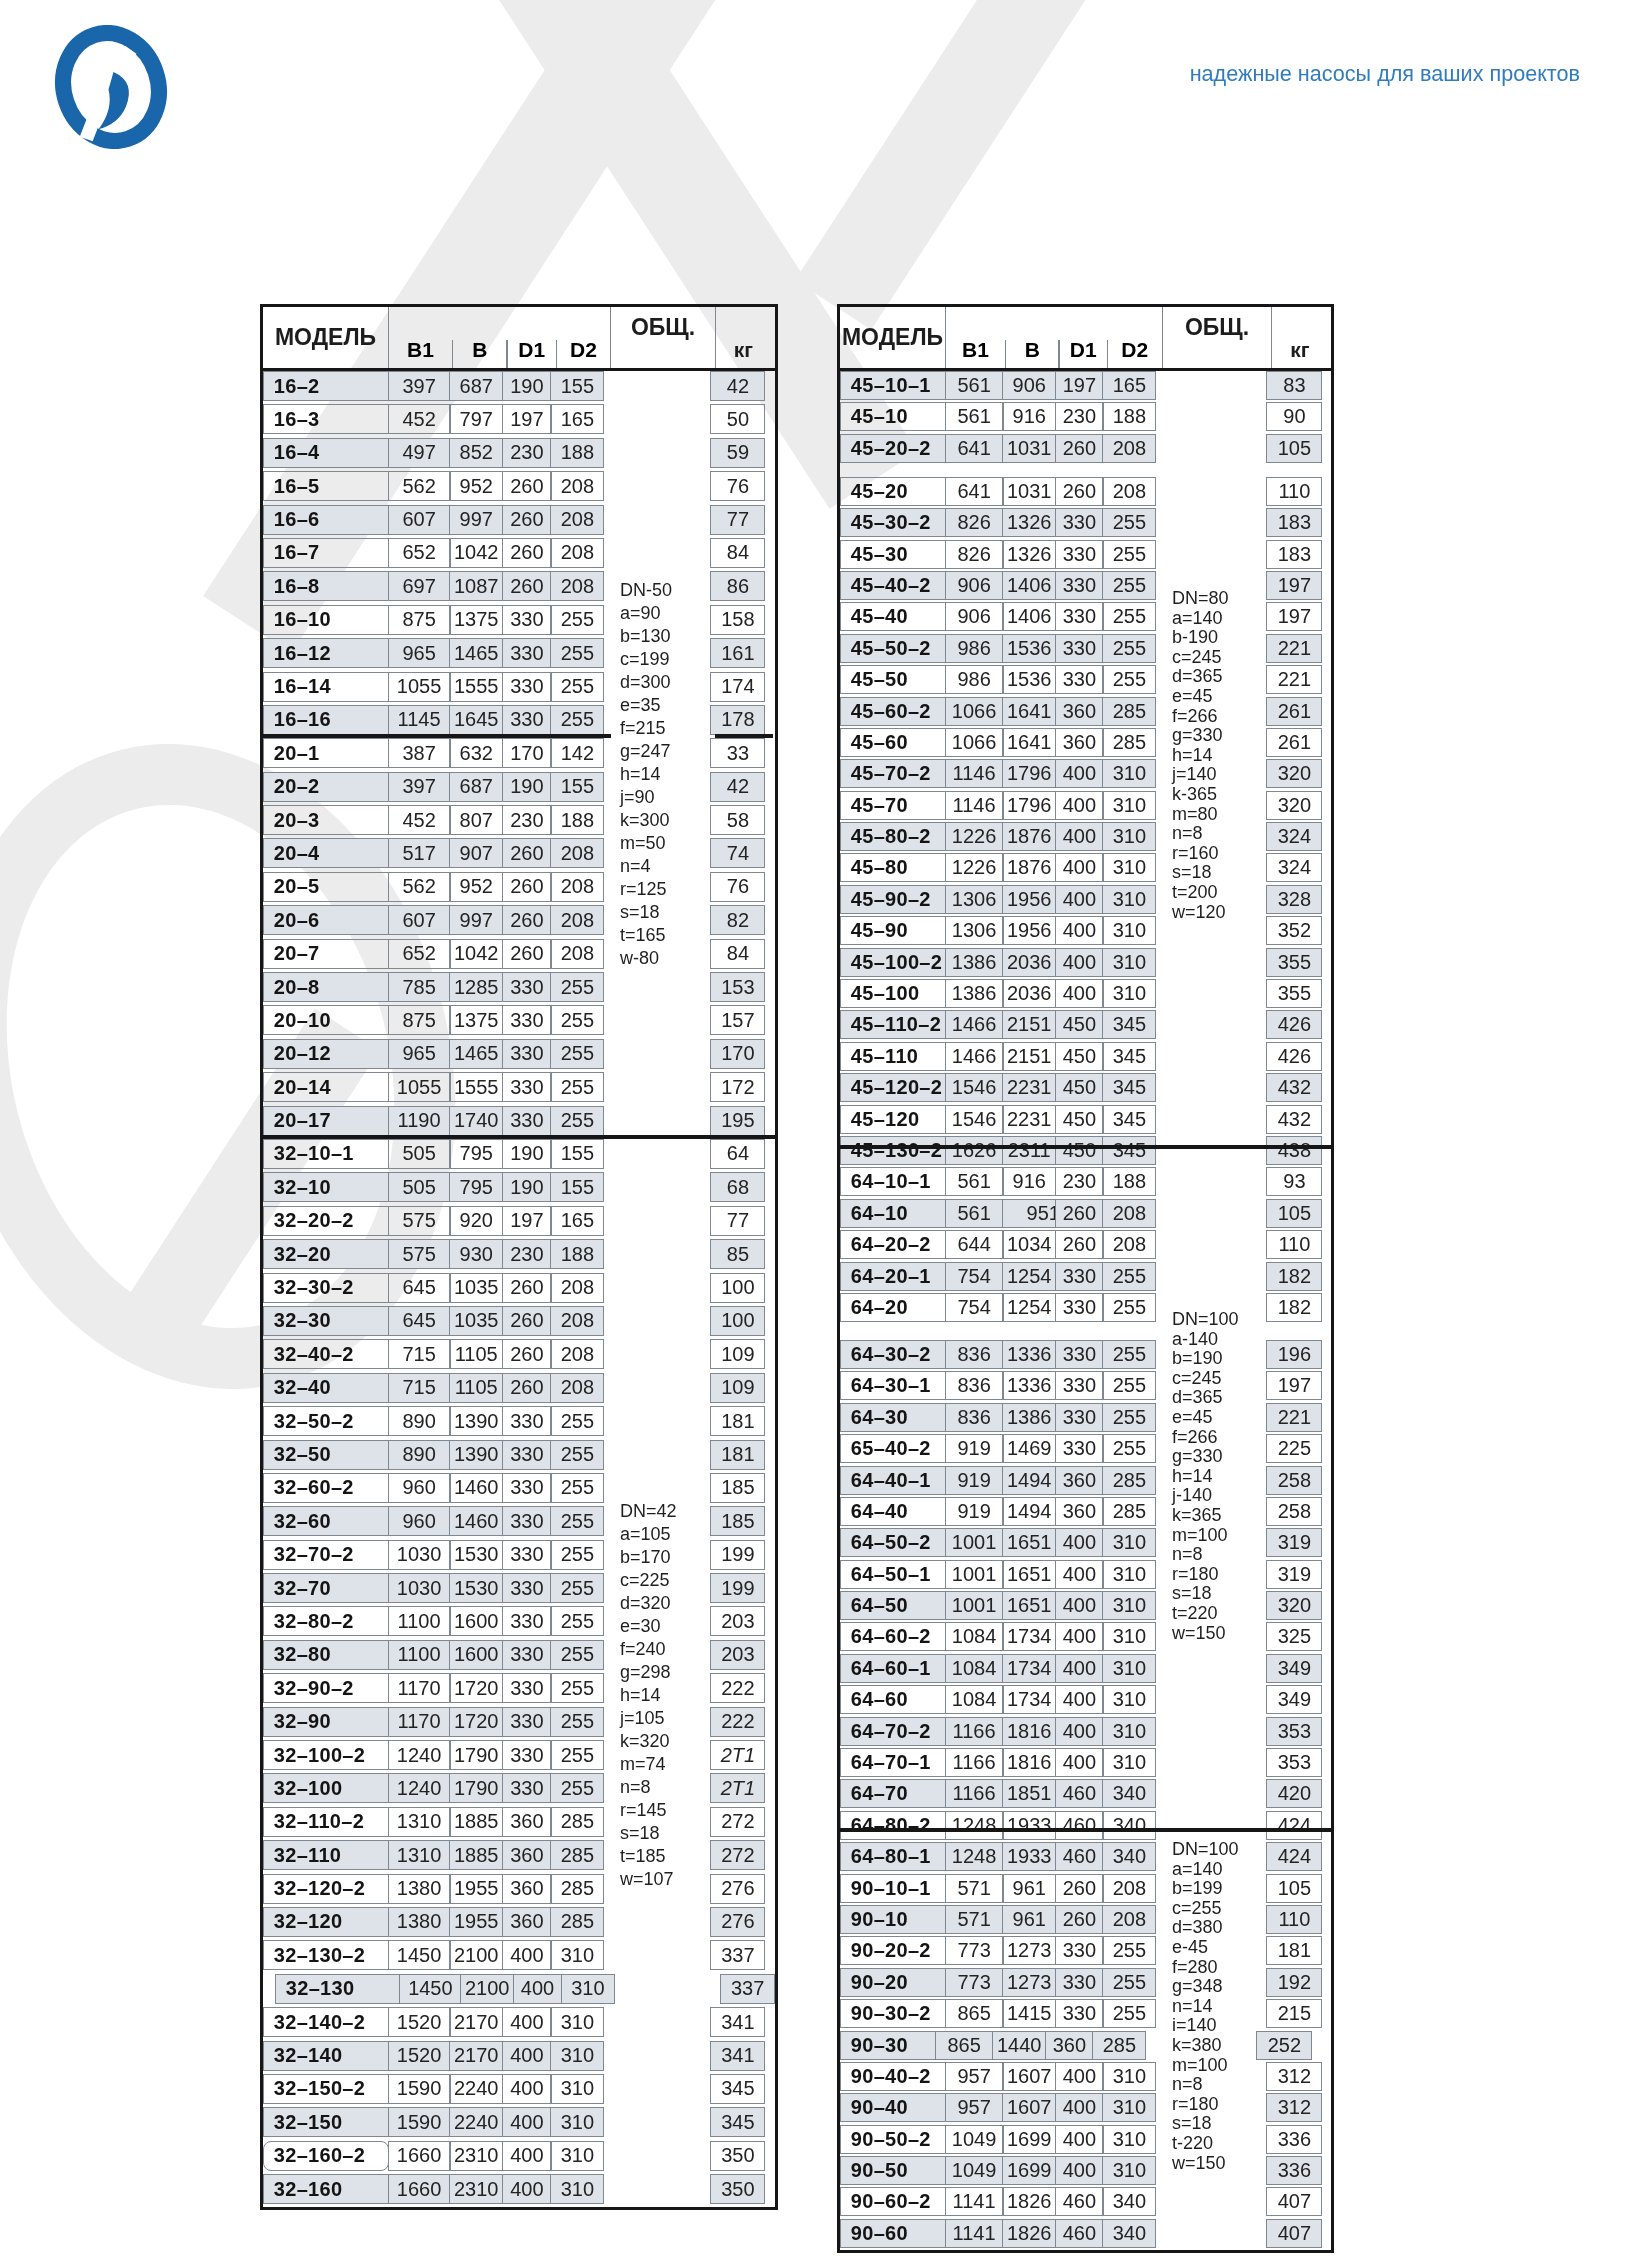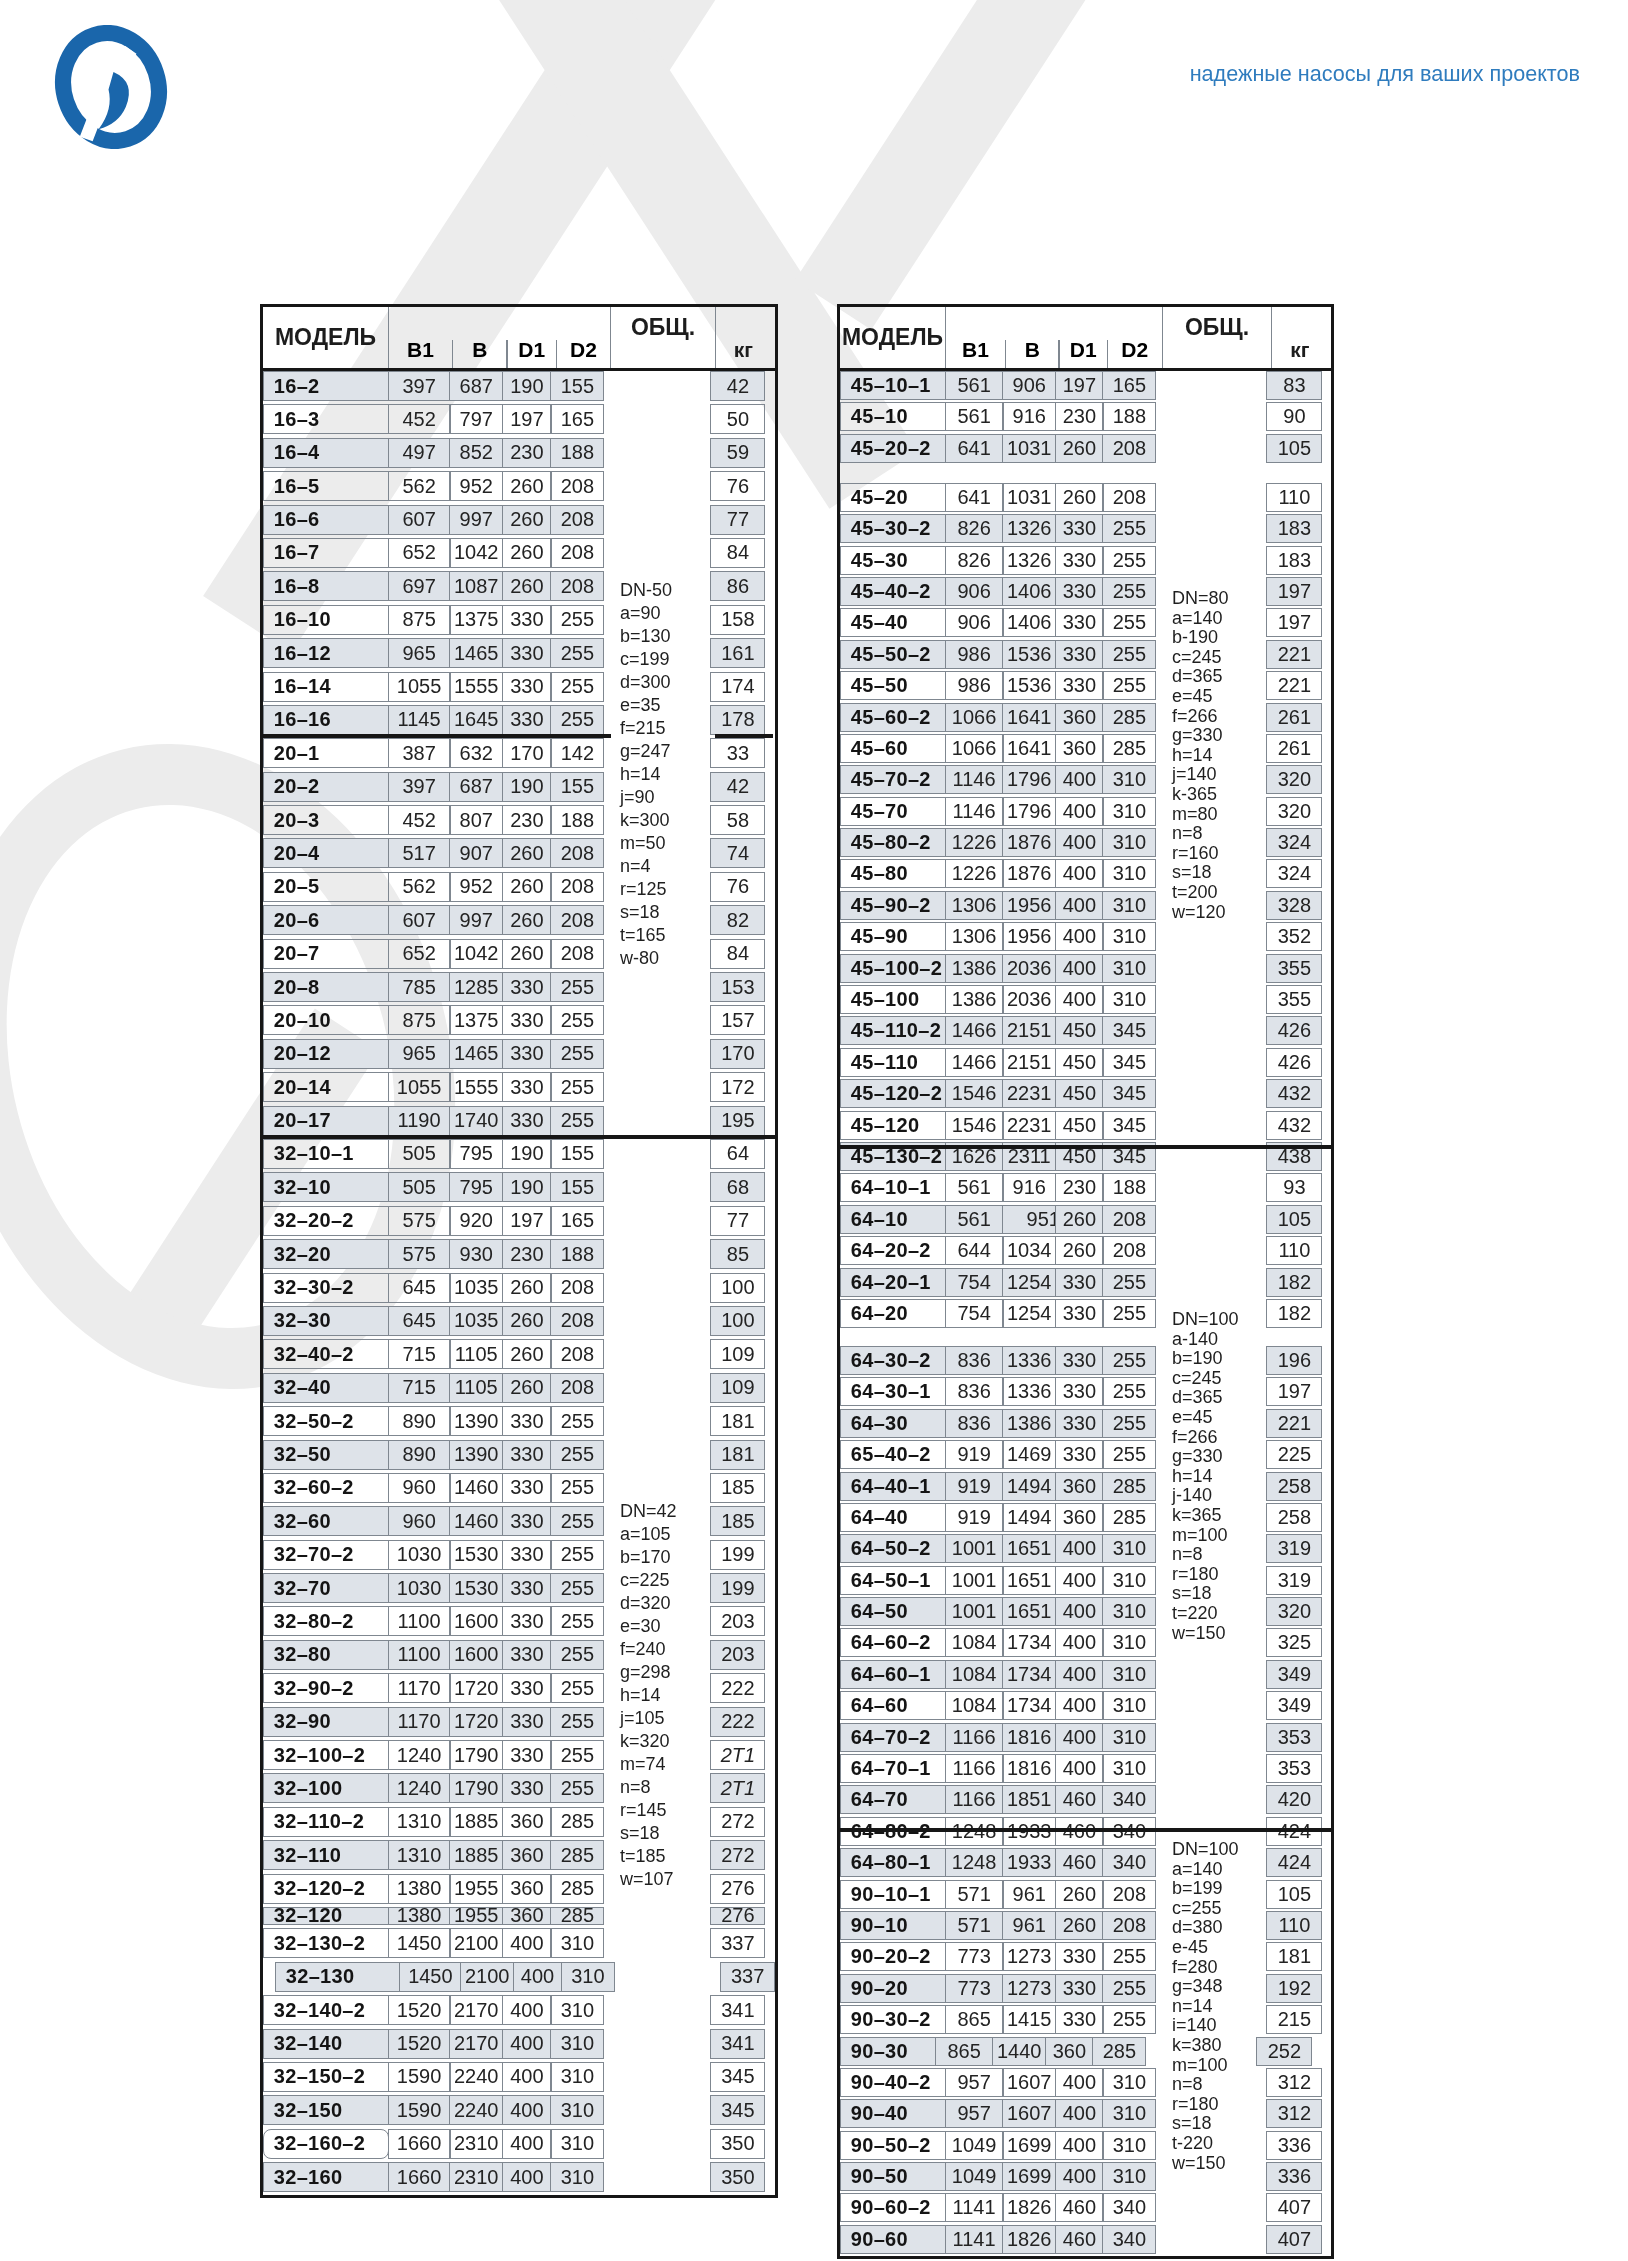--- a/index.html
+++ b/index.html
@@ -496,21 +496,21 @@
         </div>
         <div class="trow" style="height: 30px; margin-bottom: 3.4px;">
           <div class="cell c-model" style="width: 126px;">32–120–2</div>
           <div class="cell c-num" style="width: 63px;">1380</div>
           <div class="cell c-num" style="width: 54px;">1955</div>
           <div class="cell c-num" style="width: 50px;">360</div>
           <div class="cell c-num" style="width: 54px;">285</div>
           <div class="cell c-spacer" style="width: 106px;"></div>
           <div class="cell c-kg" style="width: 55px;">276</div>
         </div>
-        <div class="trow stripe" style="height: 18px; margin-bottom: 3.4px;">
+        <div class="trow stripe" style="height: 30px; margin-bottom: 3.4px;">
           <div class="cell c-model" style="width: 126px;">32–120</div>
           <div class="cell c-num" style="width: 63px;">1380</div>
           <div class="cell c-num" style="width: 54px;">1955</div>
           <div class="cell c-num" style="width: 50px;">360</div>
           <div class="cell c-num" style="width: 54px;">285</div>
           <div class="cell c-spacer" style="width: 106px;"></div>
           <div class="cell c-kg" style="width: 55px;">276</div>
         </div>
         <div class="trow" style="height: 30px; margin-bottom: 3.4px;">
           <div class="cell c-model" style="width: 126px;">32–130–2</div>
@@ -654,21 +654,21 @@
         </div>
         <div class="trow" style="height: 29px; margin-bottom: 2.4px;">
           <div class="cell c-model" style="width: 106px;">45–10</div>
           <div class="cell c-num" style="width: 59px;">561</div>
           <div class="cell c-num" style="width: 54px;">916</div>
           <div class="cell c-num" style="width: 49px;">230</div>
           <div class="cell c-num" style="width: 54px;">188</div>
           <div class="cell c-spacer" style="width: 110px;"></div>
           <div class="cell c-kg" style="width: 56px;">90</div>
         </div>
-        <div class="trow stripe" style="height: 29px; margin-bottom: 20px;">
+        <div class="trow stripe" style="height: 29px; margin-bottom: 14px;">
           <div class="cell c-model" style="width: 106px;">45–20–2</div>
           <div class="cell c-num" style="width: 59px;">641</div>
           <div class="cell c-num" style="width: 54px;">1031</div>
           <div class="cell c-num" style="width: 49px;">260</div>
           <div class="cell c-num" style="width: 54px;">208</div>
           <div class="cell c-spacer" style="width: 110px;"></div>
           <div class="cell c-kg" style="width: 56px;">105</div>
         </div>
         <div class="trow" style="height: 29px; margin-bottom: 2.4px;">
           <div class="cell c-model" style="width: 106px;">45–20</div>

